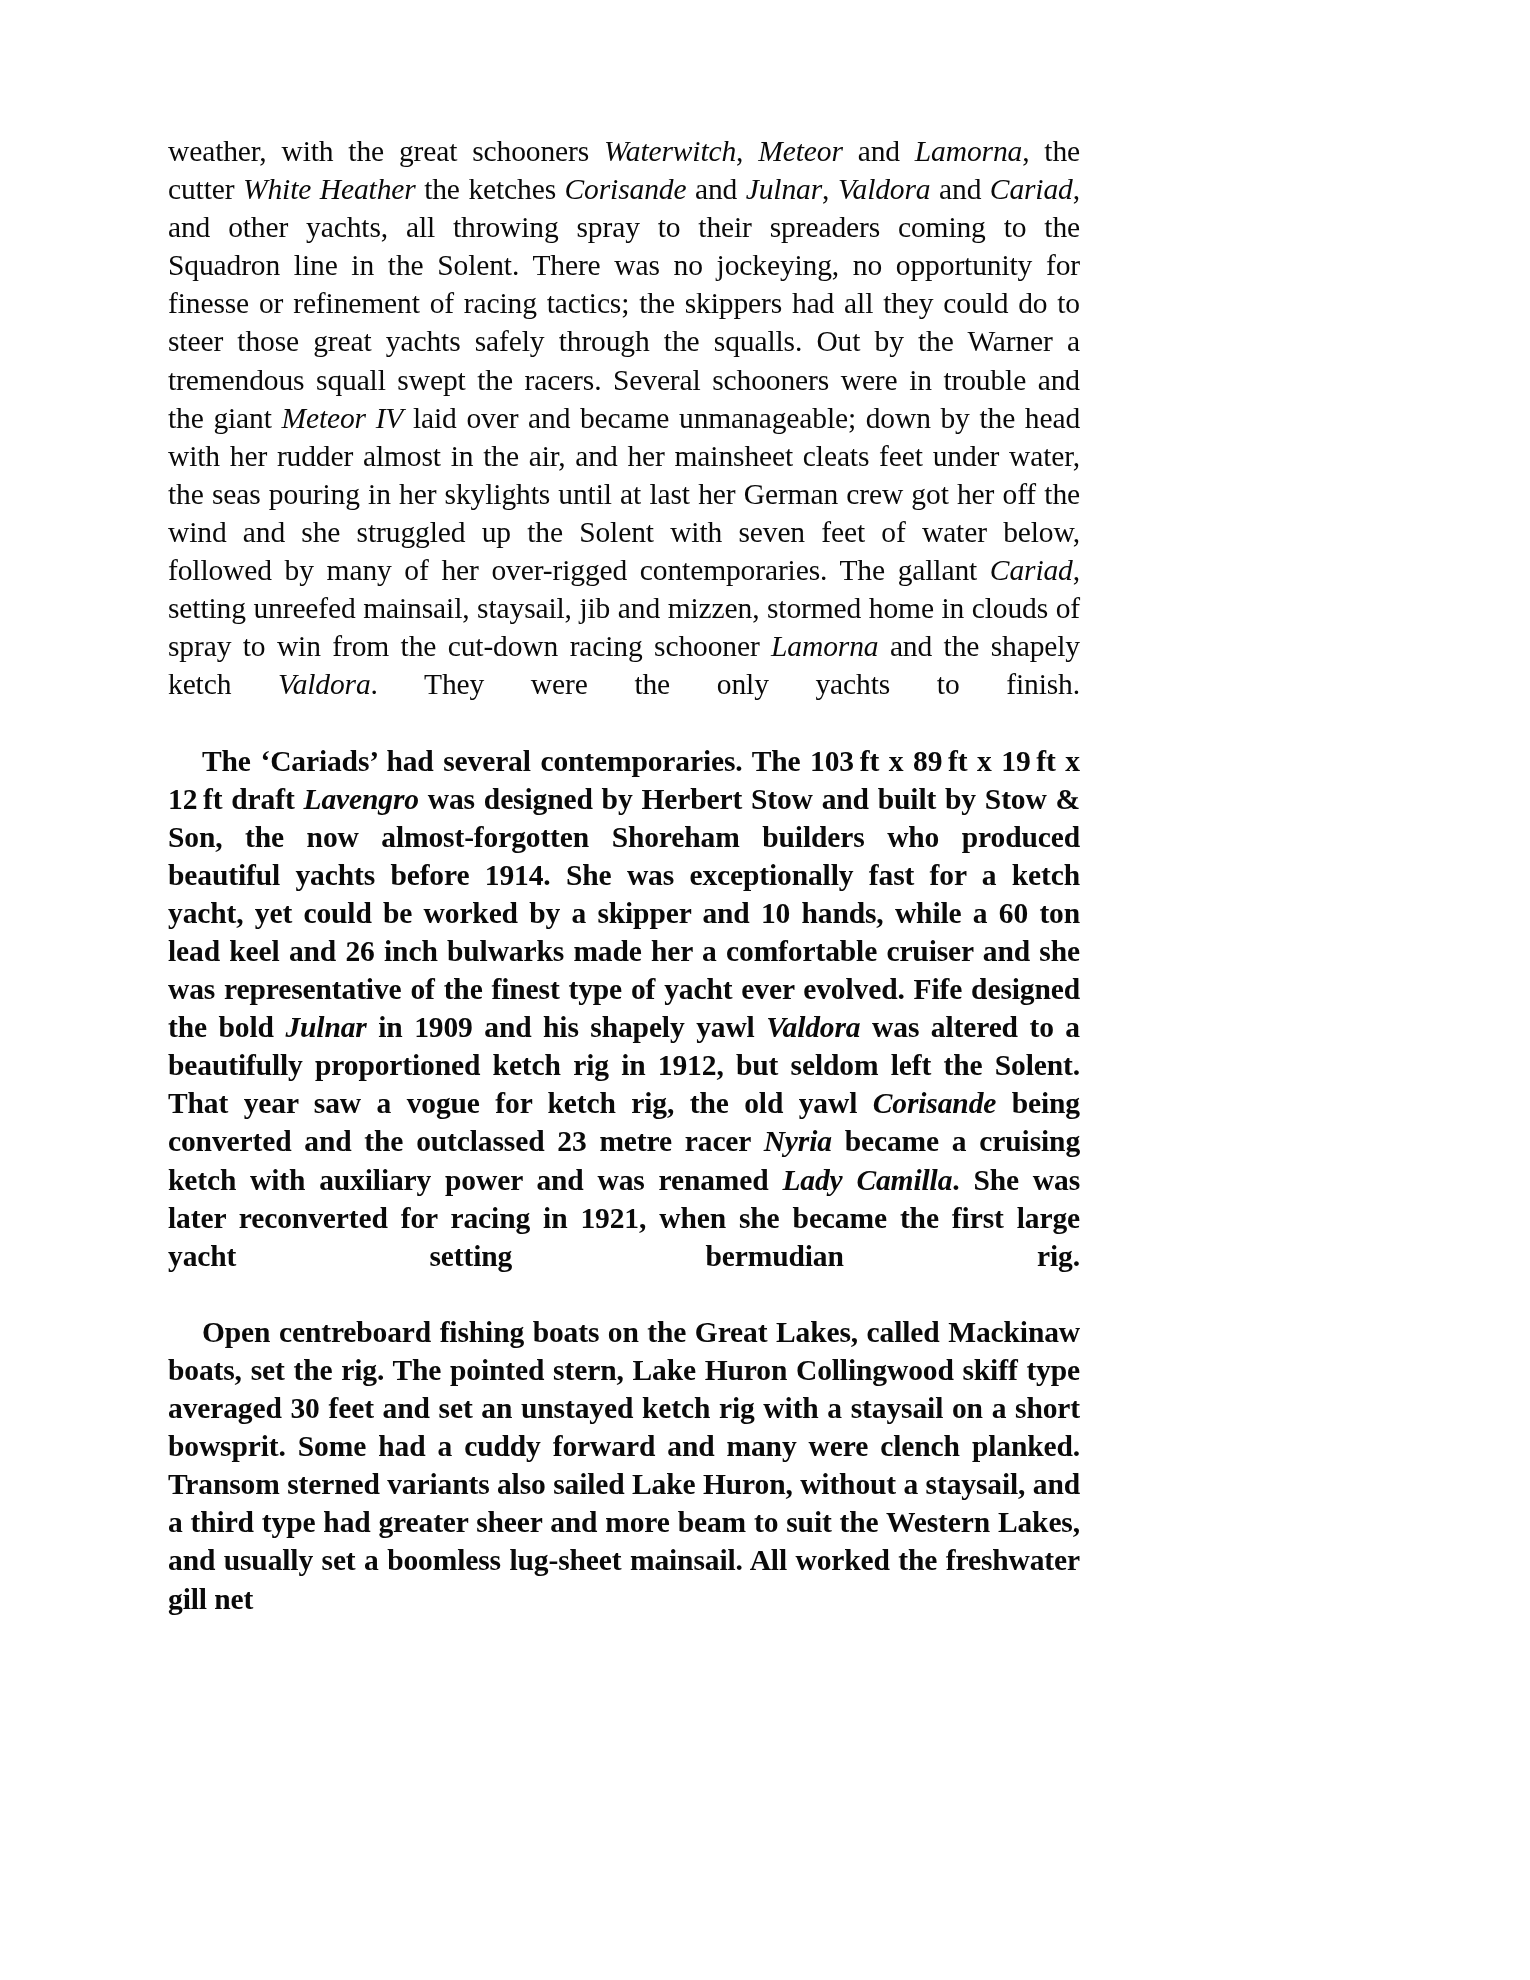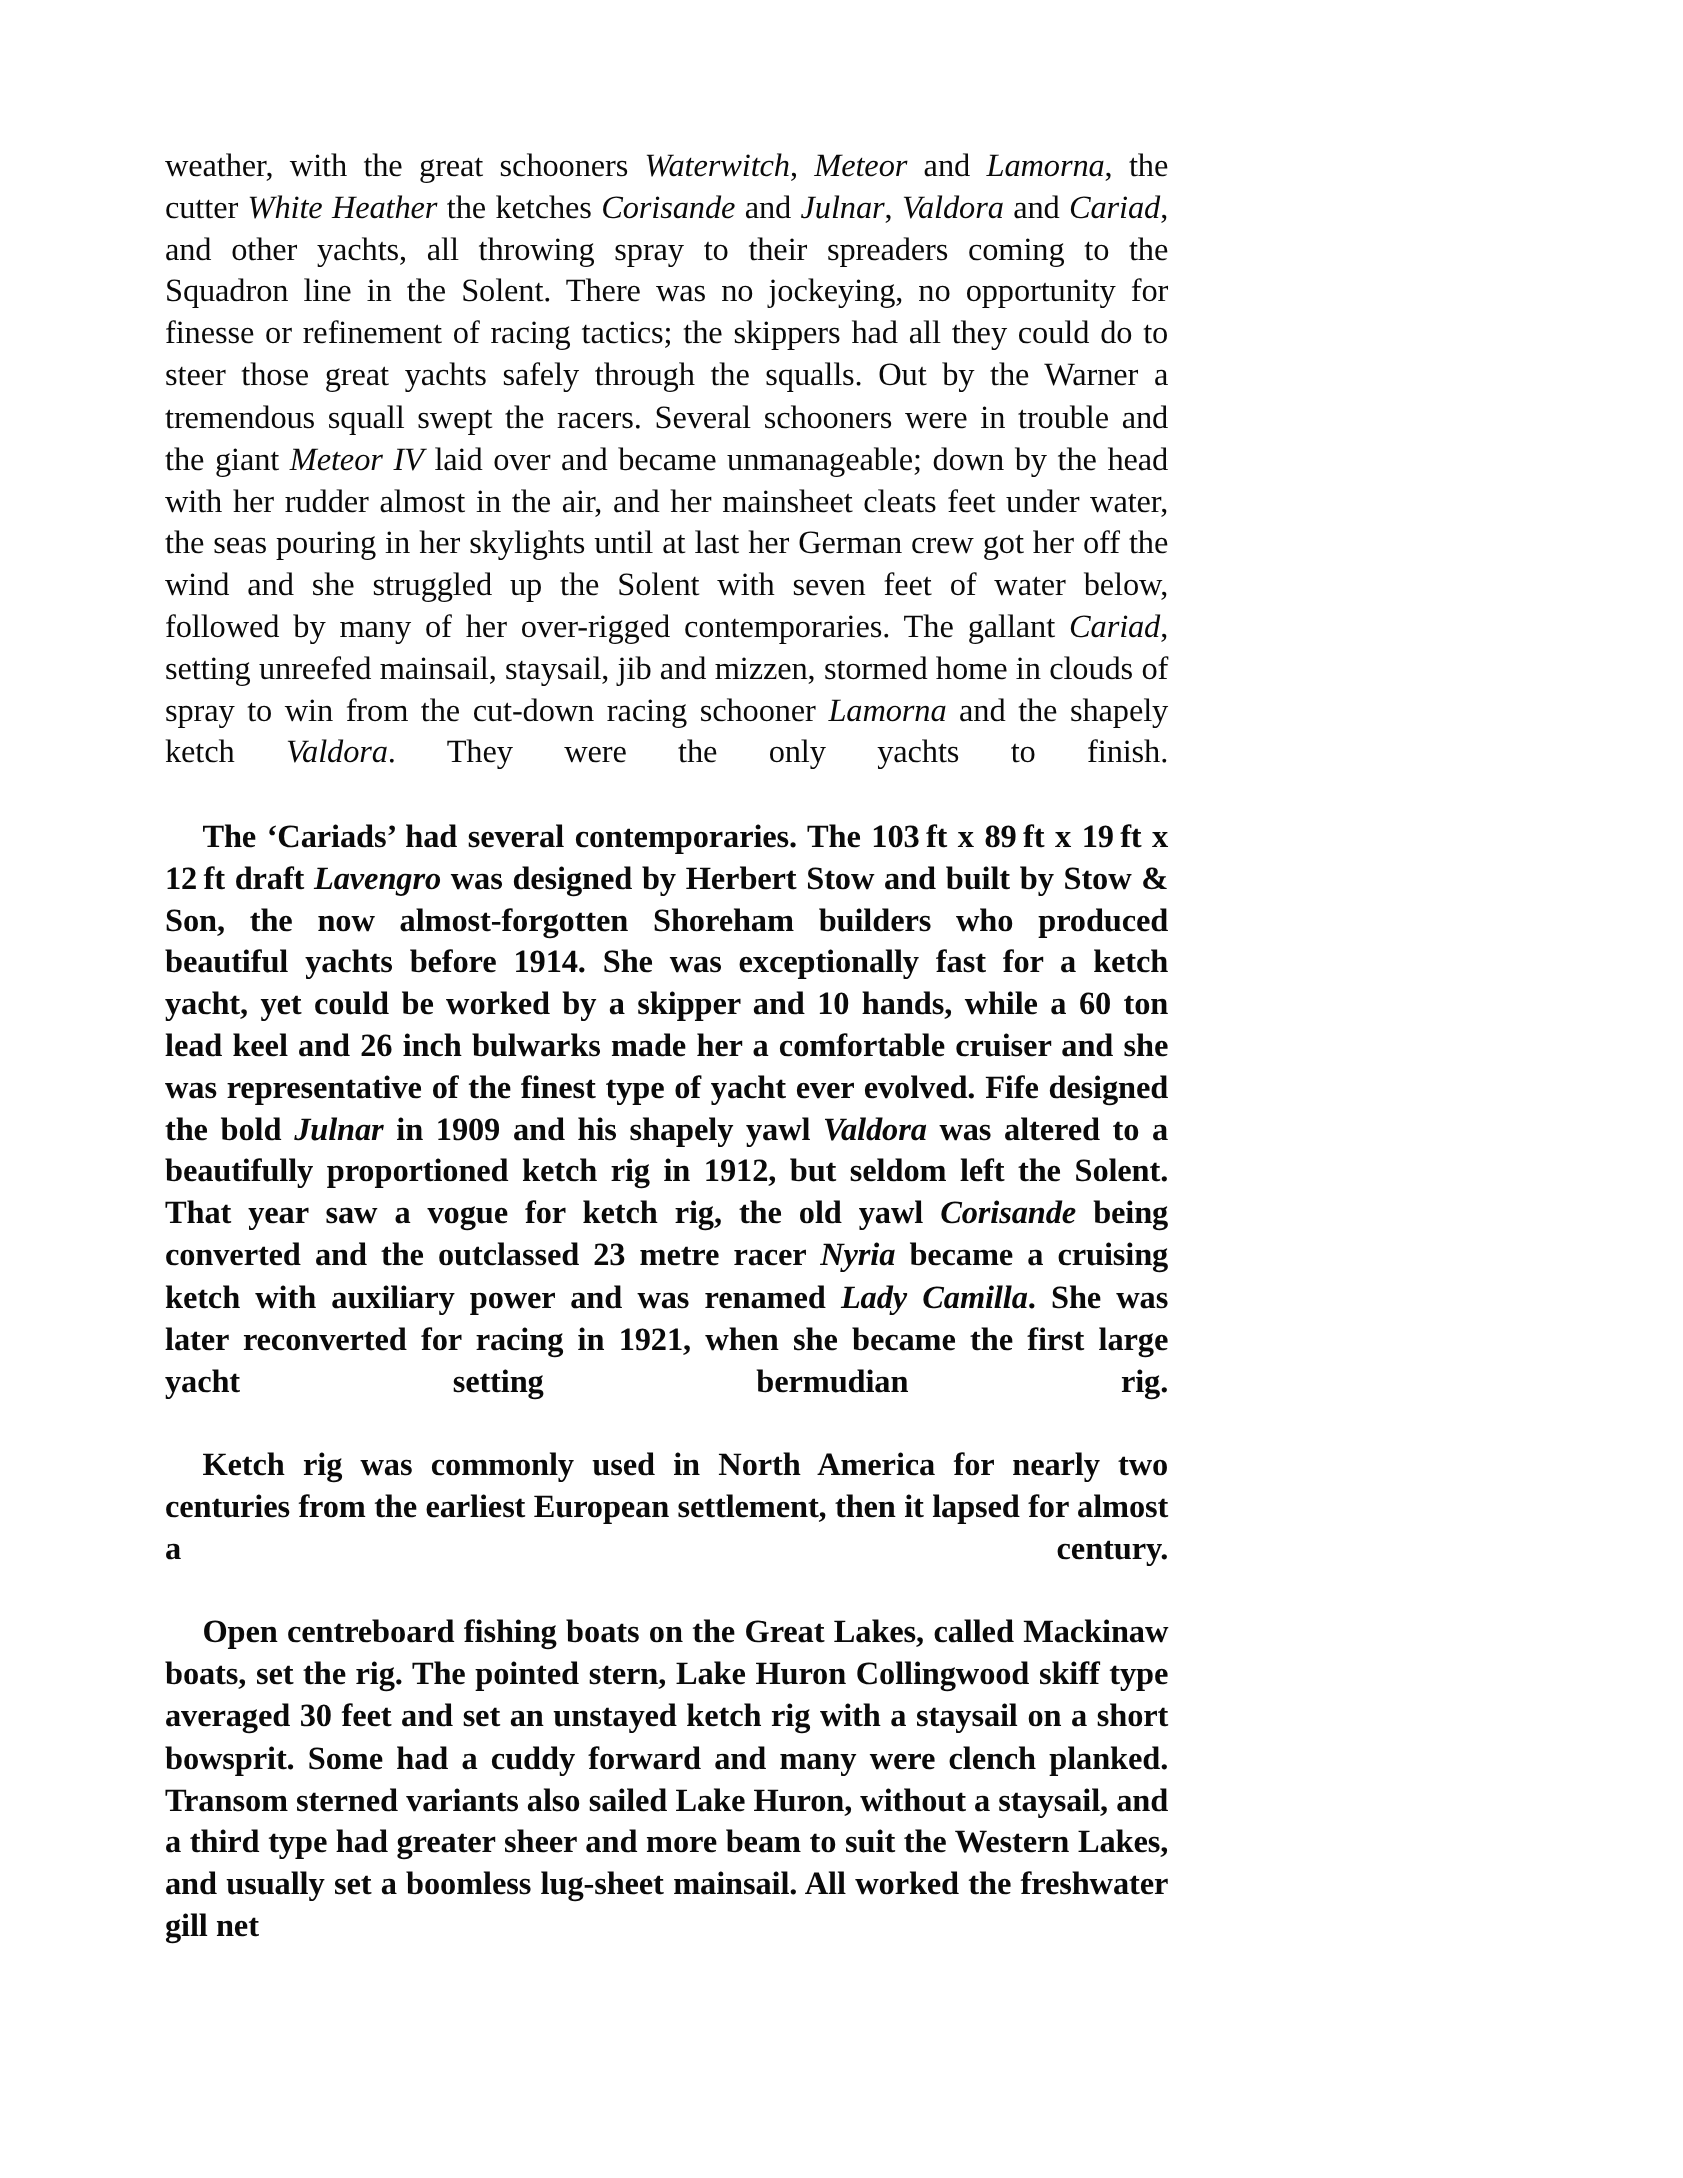--- a/index.html
+++ b/index.html
@@ -15,21 +15,21 @@
     color: #0a0a0a;
   }
   .page {
     position: relative;
     width: 1530px;
     height: 1980px;
     background: #ffffff;
   }
   .text-column {
     position: absolute;
-    left: 150px;
+    left: 168px;
     top: 132px;
     width: 912px;
   }
   p.para {
     margin: 0;
     padding: 0;
     text-align: justify;
     text-justify: inter-word;
     font-size: 29.5px;
     line-height: 38.1px;
@@ -60,16 +60,15 @@
     display: none;
   }
 </style>
 </head>
 <body>
 
 <div class="page">
   <div class="text-column" id="text-column">
       <p class="para"><span>weather, with the great schooners </span><i>Waterwitch</i><span>, </span><i>Meteor</i><span> and </span><i>Lamorna</i><span>, the cutter </span><i>White Heather</i><span> the ketches </span><i>Corisande</i><span> and </span><i>Julnar</i><span>, </span><i>Valdora</i><span> and </span><i>Cariad</i><span>, and other yachts, all throwing spray to their spreaders coming to the Squadron line in the Solent. There was no jockeying, no opportunity for finesse or refinement of racing tactics; the skippers had all they could do to steer those great yachts safely through the squalls. Out by the Warner a tremendous squall swept the racers. Several schooners were in trouble and the giant </span><i>Meteor IV</i><span> laid over and became unmanageable; down by the head with her rudder almost in the air, and her mainsheet cleats feet under water, the seas pouring in her skylights until at last her German crew got her off the wind and she struggled up the Solent with seven feet of water below, followed by many of her over-rigged contemporaries. The gallant </span><i>Cariad</i><span>, setting unreefed mainsail, staysail, jib and mizzen, stormed home in clouds of spray to win from the cut-down racing schooner </span><i>Lamorna</i><span> and the shapely ketch </span><i>Valdora</i><span>. They were the only yachts to finish.</span></p>
       <p class="para indent"><span>The ‘Cariads’ had several contemporaries. The 103 ft x 89 ft x 19 ft x 12 ft draft </span><i>Lavengro</i><span> was designed by Herbert Stow and built by Stow &amp; Son, the now almost-forgotten Shoreham builders who produced beautiful yachts before 1914. She was exceptionally fast for a ketch yacht, yet could be worked by a skipper and 10 hands, while a 60 ton lead keel and 26 inch bulwarks made her a comfortable cruiser and she was representative of the finest type of yacht ever evolved. Fife designed the bold </span><i>Julnar</i><span> in 1909 and his shapely yawl </span><i>Valdora</i><span> was altered to a beautifully proportioned ketch rig in 1912, but seldom left the Solent. That year saw a vogue for ketch rig, the old yawl </span><i>Corisande</i><span> being converted and the outclassed 23 metre racer </span><i>Nyria</i><span> became a cruising ketch with auxiliary power and was renamed </span><i>Lady Camilla</i><span>. She was later reconverted for racing in 1921, when she became the first large yacht setting bermudian rig.</span></p>
-      <p class="para indent"><span>Ketch rig was commonly used in North America for nearly two centuries from the earliest European settlement, then it lapsed for almost a century.</span></p>
       <p class="para indent no-stretch"><span>Open centreboard fishing boats on the Great Lakes, called Mackinaw boats, set the rig. The pointed stern, Lake Huron Collingwood skiff type averaged 30 feet and set an unstayed ketch rig with a staysail on a short bowsprit. Some had a cuddy forward and many were clench planked. Transom sterned variants also sailed Lake Huron, without a staysail, and a third type had greater sheer and more beam to suit the Western Lakes, and usually set a boomless lug-sheet mainsail. All worked the freshwater gill net</span></p>
     </div>
 </div>
 
 </body></html>

